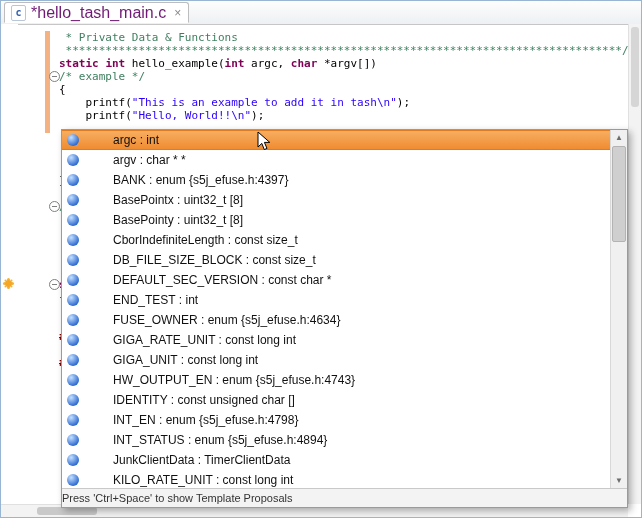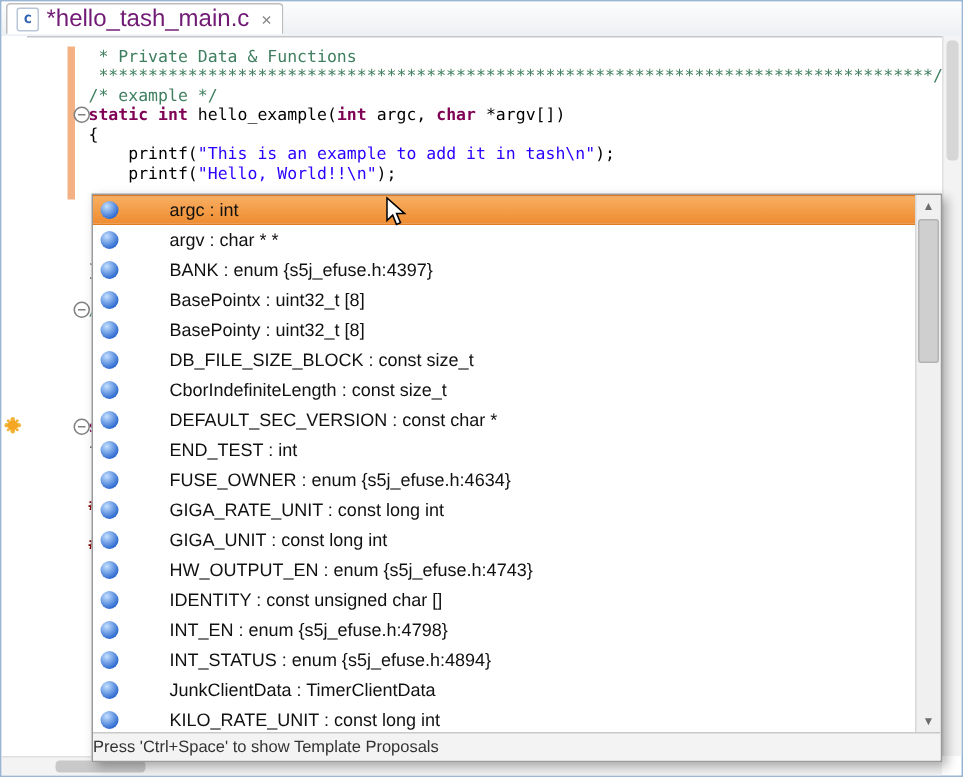--- a/index.html
+++ b/index.html
@@ -62,22 +62,22 @@
     </div>
   </div>
 
   <div id="ruler"></div>
   <div id="diffstrip"></div>
   <div id="taskicon"></div>
 
   <div id="code">
       <div class="code-line"><span class="tok-comment"> * Private Data &amp; Functions</span></div>
       <div class="code-line"><span class="tok-comment"> ************************************************************************************/</span></div>
+      <div class="code-line"><span class="tok-kw">static</span><span class="tok-plain"> </span><span class="tok-kw">int</span><span class="tok-plain"> hello_example(</span><span class="tok-kw">int</span><span class="tok-plain"> argc, </span><span class="tok-kw">char</span><span class="tok-plain"> *argv[])</span></div>
       <div class="code-line"><span class="tok-comment">/* example */</span></div>
-      <div class="code-line"><span class="tok-kw">static</span><span class="tok-plain"> </span><span class="tok-kw">int</span><span class="tok-plain"> hello_example(</span><span class="tok-kw">int</span><span class="tok-plain"> argc, </span><span class="tok-kw">char</span><span class="tok-plain"> *argv[])</span></div>
       <div class="code-line"><span class="tok-plain">{</span></div>
       <div class="code-line"><span class="tok-plain">    printf(</span><span class="tok-str">"This is an example to add it in tash\n"</span><span class="tok-plain">);</span></div>
       <div class="code-line"><span class="tok-plain">    printf(</span><span class="tok-str">"Hello, World!!\n"</span><span class="tok-plain">);</span></div>
       <div class="code-line">&nbsp;</div>
       <div class="code-line">&nbsp;</div>
       <div class="code-line">&nbsp;</div>
       <div class="code-line">&nbsp;</div>
       <div class="code-line"><span class="tok-plain">}</span></div>
       <div class="code-line">&nbsp;</div>
       <div class="code-line"><span class="tok-comment">/*</span></div>
@@ -112,25 +112,25 @@
         <div class="prow">
           <span class="ball"></span>
           <span>BasePointx : uint32_t [8]</span>
         </div>
         <div class="prow">
           <span class="ball"></span>
           <span>BasePointy : uint32_t [8]</span>
         </div>
         <div class="prow">
           <span class="ball"></span>
-          <span>DB_FILE_SIZE_BLOCK : const size_t</span>
+          <span>CborIndefiniteLength : const size_t</span>
         </div>
         <div class="prow">
           <span class="ball"></span>
-          <span>CborIndefiniteLength : const size_t</span>
+          <span>DB_FILE_SIZE_BLOCK : const size_t</span>
         </div>
         <div class="prow">
           <span class="ball"></span>
           <span>DEFAULT_SEC_VERSION : const char *</span>
         </div>
         <div class="prow">
           <span class="ball"></span>
           <span>END_TEST : int</span>
         </div>
         <div class="prow">

